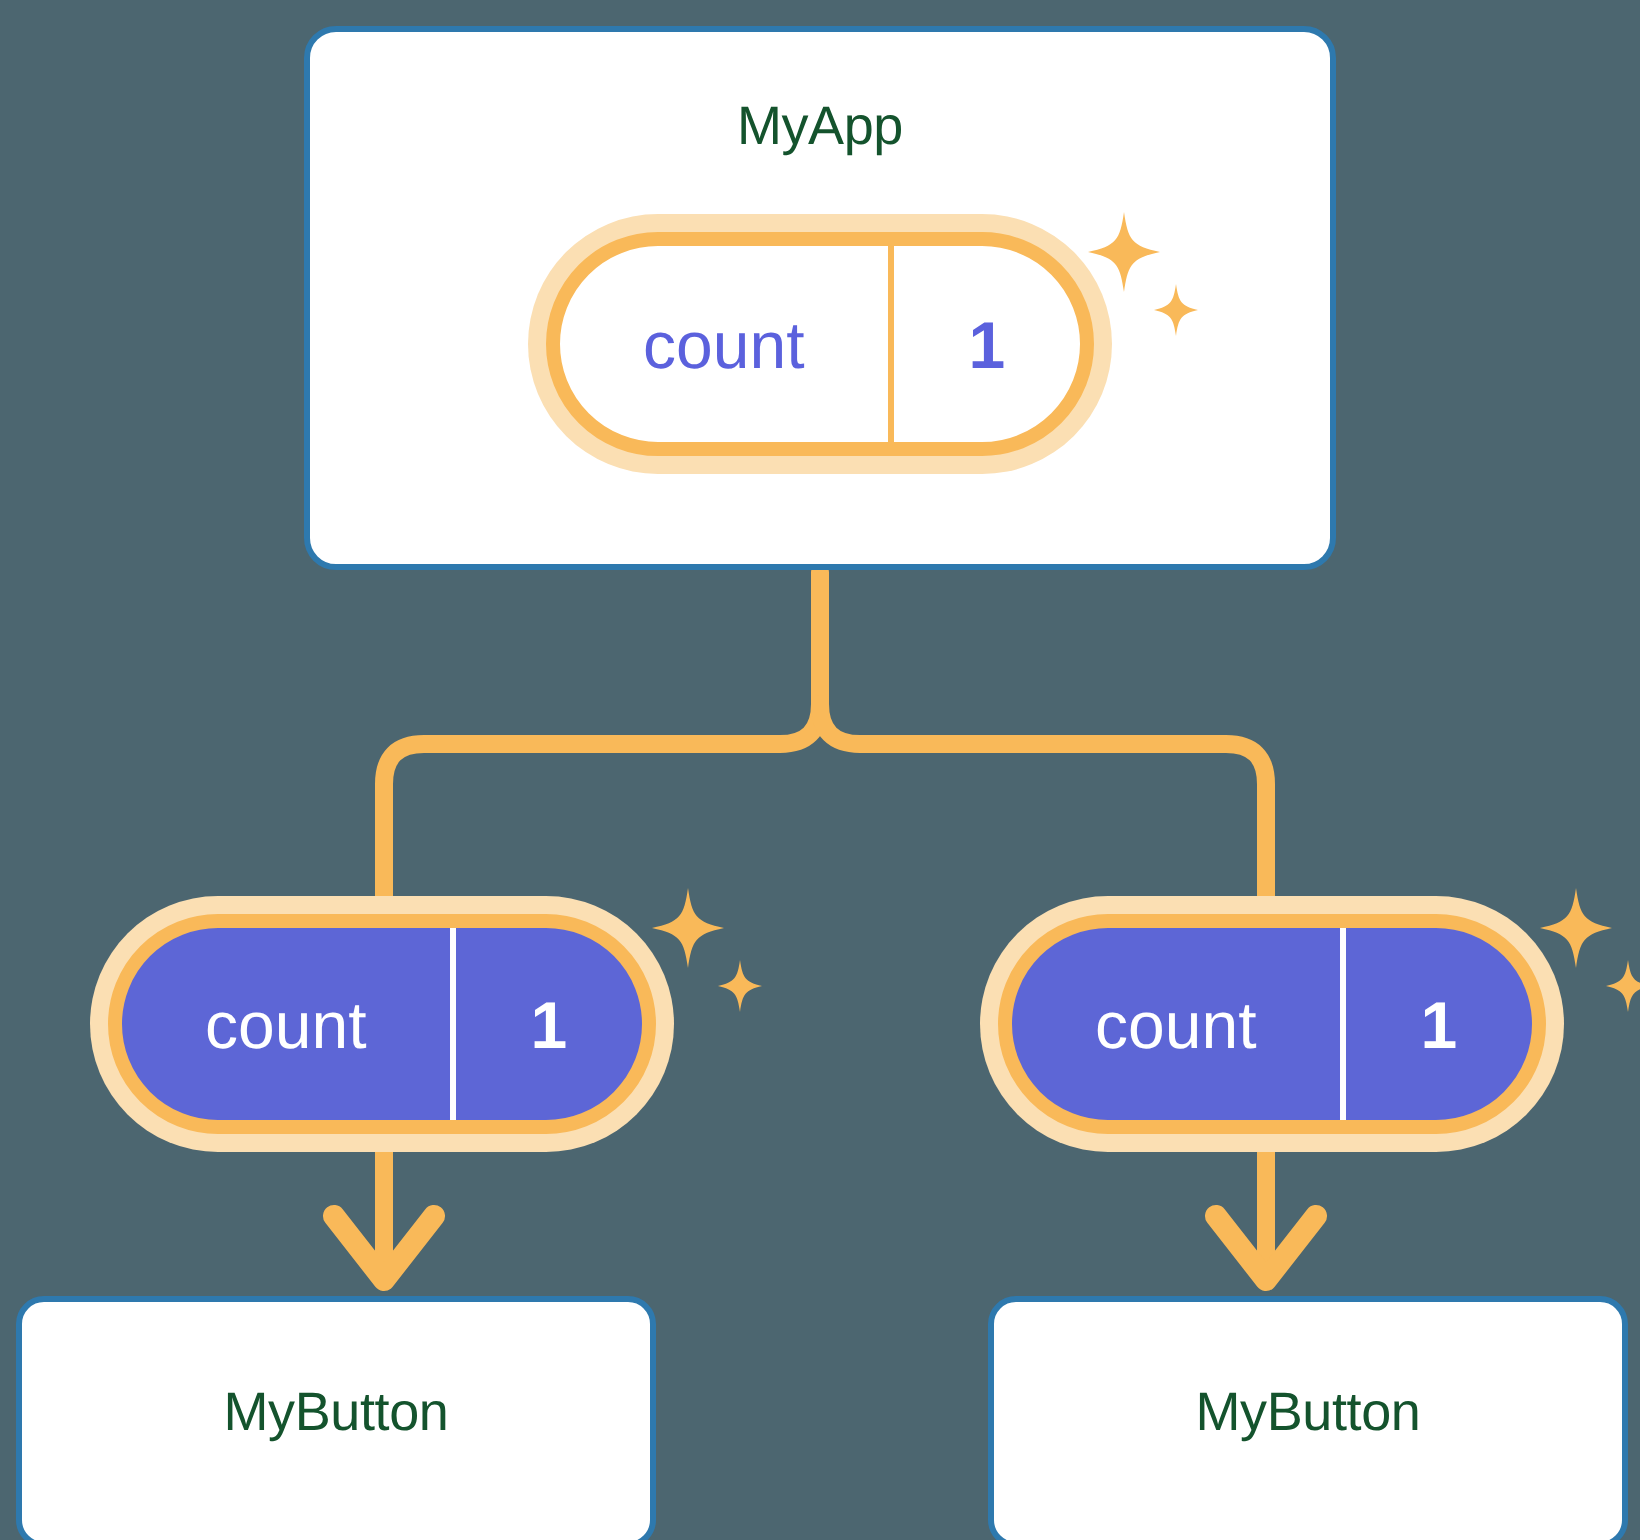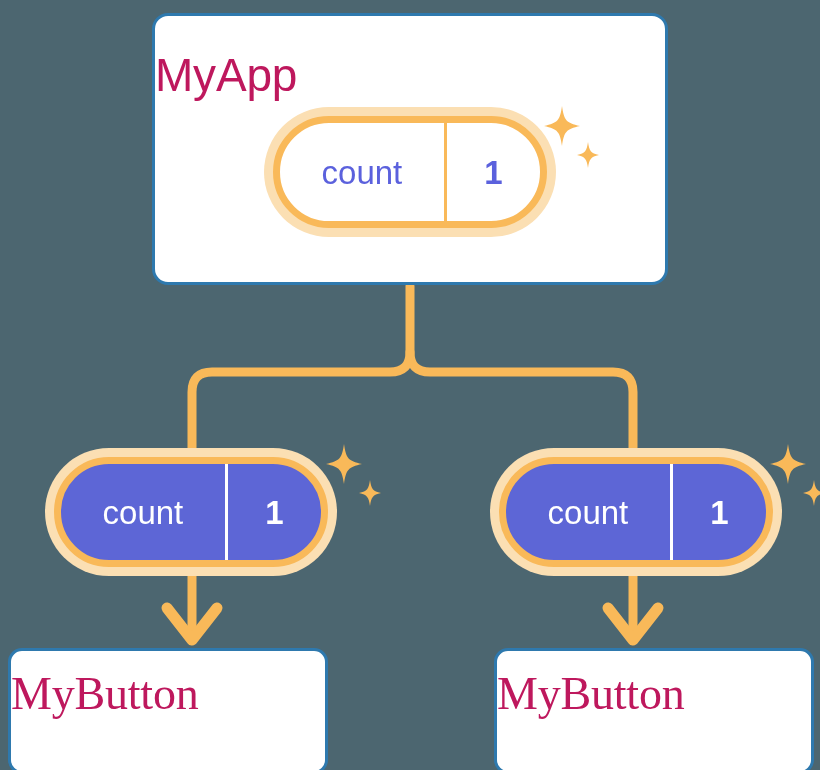--- a/index.html
+++ b/index.html
@@ -32,24 +32,25 @@
 
   
   .card {
     position: absolute;
     background: #ffffff;
     border: 3px solid #2e79ae;
     border-radius: 14px;
     box-sizing: border-box;
   }
   .card-title {
-    color: #be185d;
-    font-size: 46px;
+    color: #14532d;
+    font-size: 27px;
     font-weight: 400;
     letter-spacing: -0.2px;
+    text-align: center;
     white-space: nowrap;
   }
 
   #card-myapp {
     left: 152px;
     top: 13px;
     width: 516px;
     height: 272px;
     border-radius: 16px;
   }
@@ -58,22 +59,21 @@
   }
 
   .card-button {
     width: 320px;
     height: 126px;
     border-radius: 14px;
   }
   #card-mybutton-left  { left: 8px;   top: 648px; }
   #card-mybutton-right { left: 494px; top: 648px; }
   .card-button .card-title {
-    margin-top: 16px;
-    font-family: Liberation Serif, serif;
+    margin-top: 40px;
   }
 
   
   .pill-wrap {
     position: absolute;
   }
   .pill-halo {
     position: absolute;
     left: 0; top: 0;
     width: 100%;

